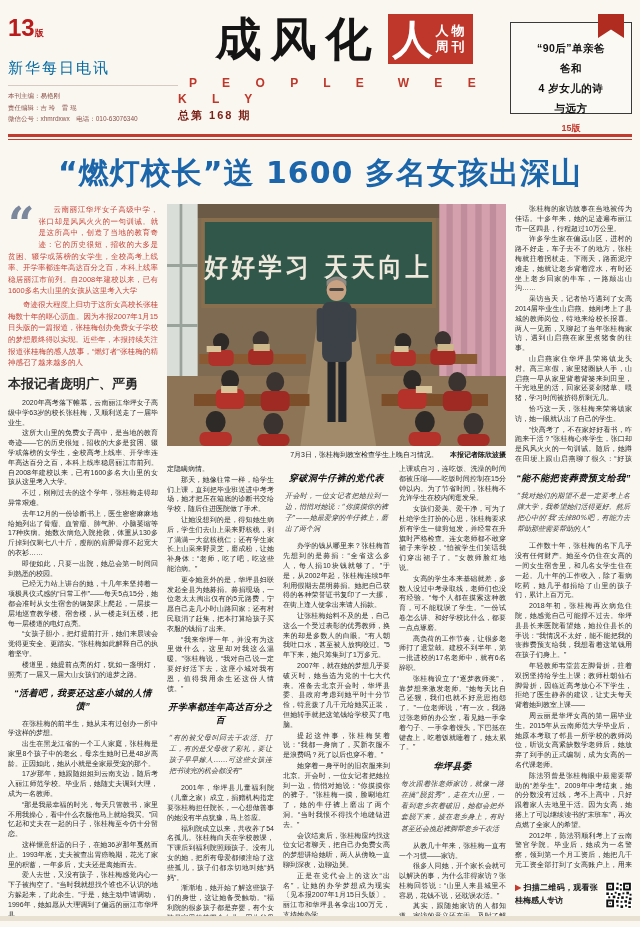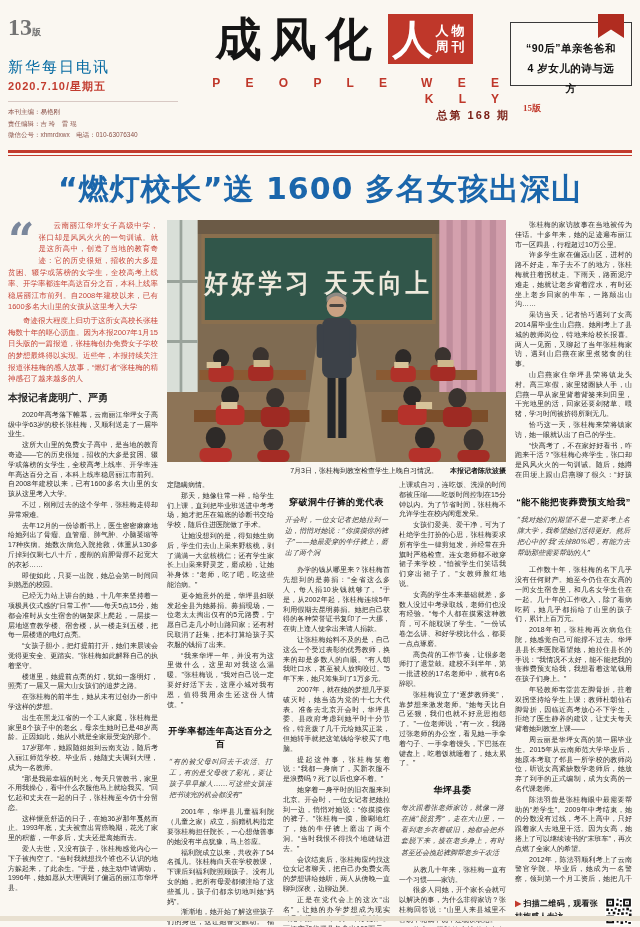--- a/index.html
+++ b/index.html
@@ -2,39 +2,39 @@
 <html><head>
 <meta charset="utf-8">
 <style>
   html,body{margin:0;padding:0;}
   body{width:640px;height:927px;background:#faf7f1;font-family:"Liberation Sans",sans-serif;color:#2b2b2b;overflow:hidden;}
   .page{padding:6px 8px 0;position:relative;height:921px;box-sizing:border-box;}
 
   
   .masthead{display:flex;align-items:flex-start;}
   .mh-left{width:170px;padding-top:8px;flex:none;}
-  .page-no{color:#737373;font-family:Liberation Serif, serif;font-weight:bold;}
+  .page-no{color:#b91c1c;font-family:Liberation Sans, sans-serif;font-weight:bold;}
   .page-no .num{font-size:24px;}
   .page-no .ban{font-size:9px;}
   .paper-name{color:#0369a1;font-weight:normal;font-size:15px;letter-spacing:2px;margin-top:17px;}
   .paper-date{color:#c23b2e;font-weight:bold;font-size:11px;margin-top:2px;letter-spacing:1px;}
   .mh-meta{margin-top:7px;border-top:1px solid #d8c9c4;padding-top:4px;font-size:6.5px;color:#8a5148;line-height:1.8;}
-  .mh-center{flex:1;text-align:right;padding-top:8px;}
+  .mh-center{flex:1;text-align:left;padding-top:8px;}
   .title-row{display:flex;justify-content:center;align-items:center;gap:7px;}
   .title-black{font-size:46px;font-weight:900;letter-spacing:9px;font-family:"DejaVu Serif",serif;color:#141414;line-height:1;}
   .title-red{background:#bf372a;color:#fff;display:flex;align-items:center;height:50px;padding:0 5px;}
   .title-red .big{font-size:40px;font-weight:900;font-family:"DejaVu Serif",serif;line-height:1;}
   .title-red .stack{display:flex;flex-direction:column;font-size:13px;font-weight:bold;line-height:1.2;margin-left:3px;letter-spacing:3px;}
   .title-en{color:#bf372a;font-weight:bold;font-size:12px;letter-spacing:11px;margin-top:11px;text-indent:11px;}
   .issue{color:#7a1f16;font-weight:bold;font-size:11px;margin-top:2px;letter-spacing:2px;}
   .mh-right{width:122px;flex:none;margin-top:16px;}
-  .teaser{position:relative;border:1px solid #3a3a3a;padding:16px 12px 5px;height:64px;box-sizing:border-box;background:#fbf9f4;}
+  .teaser{position:relative;border:1px solid #3a3a3a;padding:16px 24px 5px;height:92px;box-sizing:border-box;background:#fbf9f4;}
   .ribbon{position:absolute;top:-9px;right:7px;width:26px;height:24px;background:#b02c20;clip-path:polygon(0 0,100% 0,100% 100%,50% 65%,0 100%);}
   .teaser-line{font-size:10.5px;font-weight:bold;letter-spacing:0.5px;line-height:1.9;color:#111;text-align:center;}
-  .teaser-page{color:#c23b2e;font-size:9px;font-weight:bold;text-align:left;margin-top:3px;font-family:Liberation Serif, serif;}
+  .teaser-page{color:#c23b2e;font-size:9px;font-weight:bold;text-align:center;margin-top:3px;}
   .red-rule{border-top:3px solid #c23b2e;border-bottom:1px solid #c23b2e;height:2px;margin-top:9px;}
 
   
   .headline{text-align:center;color:#1b66ab;font-size:30px;font-weight:900;letter-spacing:1px;margin:13px 0 10px;font-family:"DejaVu Sans",sans-serif;white-space:nowrap;}
 
   
   .article{display:grid;grid-template-columns:150px 1fr 1fr 1fr 117px;grid-template-rows:242px 18px 1fr;column-gap:9px;height:712px;overflow:hidden;}
   .col{font-size:7px;line-height:1.4;text-align:justify;}
   .col1{grid-column:1;grid-row:1/4;overflow:hidden;}
   .photo-wrap{grid-column:2/5;grid-row:1;overflow:hidden;}
@@ -43,43 +43,42 @@
   .col5top{grid-column:5;grid-row:1/3;overflow:hidden;}
   .colb2{grid-column:2;grid-row:3;overflow:hidden;}
   .colb3{grid-column:3;grid-row:3;overflow:hidden;}
   .colb4{grid-column:4;grid-row:3;overflow:hidden;}
   .colb5{grid-column:5;grid-row:3;display:flex;flex-direction:column;overflow:hidden;}
   .col5text{flex:1;overflow:hidden;}
 
   .it-p{text-indent:2em;margin:0 0 1px;}
   .it-pc{text-indent:0;margin:0 0 1px;}
   .it-ip{color:#c7463a;text-indent:2em;font-size:7.5px;line-height:1.55;margin:0 0 2px;}
-  .it-by{font-weight:bold;margin:6px 0 5px;font-size:10px;text-indent:0;}
-  .it-h{font-weight:800;text-align:center;text-indent:0;font-size:9px;margin:16px 0 6px;color:#101010;letter-spacing:0.5px;}
+  .it-by{font-weight:bold;margin:6px 0 5px;font-size:13px;text-indent:0;}
+  .it-h{font-weight:800;text-align:center;text-indent:0;font-size:9px;margin:8px 0 6px;color:#101010;letter-spacing:0.5px;font-style:italic;}
   .it-q{font-family:"DejaVu Serif",serif;font-style:italic;color:#3a3a3a;margin:2px 2px 6px;line-height:1.6;text-align:justify;}
   .lede-quote{float:left;font-family:"DejaVu Serif",serif;font-size:46px;line-height:0.7;color:#7a879c;margin:4px 4px 0 0;font-weight:bold;}
 
   
   .qrrow{display:flex;gap:7px;align-items:center;padding-top:5px;flex:none;}
   .qrlabel{font-size:8px;font-weight:bold;line-height:1.6;color:#222;}
   .qrlabel .arrow{color:#c23b2e;margin-right:2px;}
   .bottom-band{position:absolute;left:0;right:0;bottom:0;height:5px;background:#e8e0d0;}
 </style>
 </head>
 <body>
 
 <div class="page">
 
   <div class="masthead">
     <div class="mh-left">
       <div class="page-no">
         <span class="num">13</span><span class="ban">版</span>
       </div>
       <div class="paper-name">新华每日电讯</div>
-      <div class="paper-date">2020.7.10/星期五</div>
       <div class="mh-meta">
         <div>本刊主编：易艳刚</div>
         <div>责任编辑：吉 玲　雷 琨</div>
         <div>微信公号：xhmrdxwx　电话：010-63076340</div>
       </div>
     </div>
 
     <div class="mh-center">
       <div class="title-row">
         <span class="title-black">成风化</span>
@@ -118,20 +117,21 @@
           <div class="it-ip">奇迹很大程度上归功于这所女高校长张桂梅数十年的呕心沥血。因为本报2007年1月15日头版的一篇报道，张桂梅创办免费女子学校的梦想最终得以实现。近些年，本报持续关注报道张桂梅的感人故事，“燃灯者”张桂梅的精神感召了越来越多的人</div>
           <div class="it-by">本报记者庞明广、严勇</div>
           <div class="it-p">2020年高考落下帷幕，云南丽江华坪女子高级中学63岁的校长张桂梅，又顺利送走了一届毕业生。</div>
           <div class="it-p">这所大山里的免费女子高中，是当地的教育奇迹——它的历史很短，招收的大多是贫困、辍学或落榜的女学生，全校高考上线率、开学率连年高达百分之百，本科上线率稳居丽江市前列。自2008年建校以来，已有1600多名大山里的女孩从这里考入大学。</div>
           <div class="it-p">不过，刚刚过去的这个学年，张桂梅走得却异常艰难。</div>
           <div class="it-p">去年12月的一份诊断书上，医生密密麻麻地给她列出了骨瘤、血管瘤、肺气肿、小脑萎缩等17种疾病。她数次病危入院抢救，体重从130多斤掉到仅剩七八十斤，瘦削的肩胛骨撑不起宽大的衣衫……</div>
           <div class="it-p">即便如此，只要一出院，她总会第一时间回到熟悉的校园。</div>
           <div class="it-p">已经无力站上讲台的她，十几年来坚持着一项极具仪式感的“日常工作”——每天5点15分，她都会准时从女生宿舍的钢架床上爬起，一层接一层地巡查教学楼、宿舍楼，从一楼走到五楼，把每一层楼道的电灯点亮。</div>
           <div class="it-p">“女孩子胆小，把灯提前打开，她们来晨读会觉得更安全、更踏实。”张桂梅如此解释自己的执着坚守。</div>
           <div class="it-p">楼道里，她提前点亮的灯，犹如一盏明灯，照亮了一届又一届大山女孩们的追梦之路。</div>
+          <div class="it-h">“活着吧，我要还这座小城的人情债”</div>
           <div class="it-p">在张桂梅的前半生，她从未有过创办一所中学这样的梦想。</div>
           <div class="it-p">出生在黑龙江省的一个工人家庭，张桂梅是家里8个孩子中的老幺，母亲生她时已是48岁高龄。正因如此，她从小就是全家最受宠的那个。</div>
           <div class="it-p">17岁那年，她跟随姐姐到云南支边，随后考入丽江师范学校。毕业后，她随丈夫调到大理，成为一名教师。</div>
           <div class="it-p">“那是我最幸福的时光，每天只管教书，家里不用我操心，看中什么衣服他马上就给我买。”回忆起和丈夫在一起的日子，张桂梅至今仍十分留恋。</div>
           <div class="it-p">这样惬意舒适的日子，在她36岁那年戛然而止。1993年底，丈夫被查出胃癌晚期，花光了家里的积蓄，一年多后，丈夫还是离她而去。</div>
           <div class="it-p">爱人去世，又没有孩子，张桂梅感觉内心一下子被掏空了。“当时我就想找个谁也不认识的地方躲起来，了此余生。”于是，她主动申请调动，1996年，她如愿从大理调到了偏远的丽江市华坪县。</div>
         </div>
     </div>
 
     <div class="photo-wrap">

